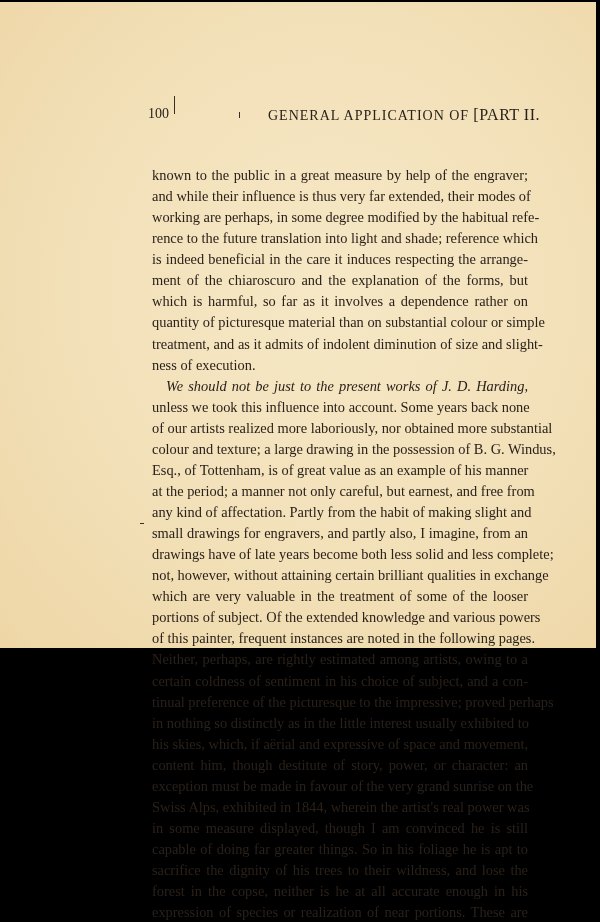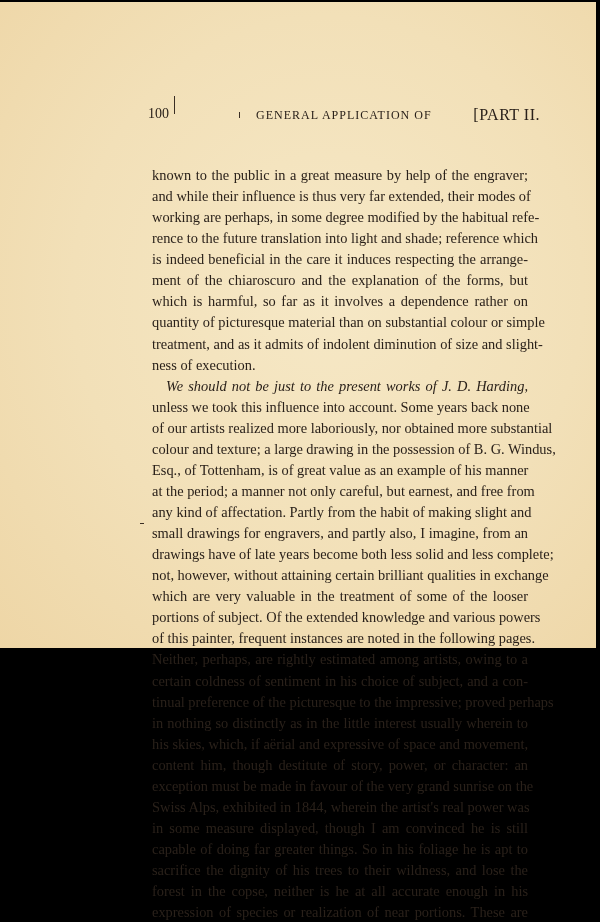--- a/index.html
+++ b/index.html
@@ -33,23 +33,23 @@
       font-size: 13px;
     }
     .page-number {
       position: absolute;
       left: 0;
       top: 0;
       font-size: 14px;
     }
     .head-title {
       position: absolute;
-      left: 108px;
+      left: 120px;
       top: 2px;
-      font-size: 12px;
+      font-size: 14px;
       letter-spacing: 1px;
     }
     .head-part {
       position: absolute;
       right: 0;
       top: 0;
       font-size: 16px;
       letter-spacing: 0.5px;
     }
     .body-text {
@@ -114,21 +114,21 @@
       <div class="line">any kind of affectation.  Partly from the habit of making slight and</div>
       <div class="line">small drawings for engravers, and partly also, I imagine, from an</div>
       <div class="line">drawings have of late years become both less solid and less complete;</div>
       <div class="line">not, however, without attaining certain brilliant qualities in exchange</div>
       <div class="line">which are very valuable in the treatment of some of the looser</div>
       <div class="line">portions of subject.  Of the extended knowledge and various powers</div>
       <div class="line">of this painter, frequent instances are noted in the following pages.</div>
       <div class="line">Neither, perhaps, are rightly estimated among artists, owing to a</div>
       <div class="line">certain coldness of sentiment in his choice of subject, and a con-</div>
       <div class="line">tinual preference of the picturesque to the impressive; proved perhaps</div>
-      <div class="line">in nothing so distinctly as in the little interest usually wherein to</div>
+      <div class="line">in nothing so distinctly as in the little interest usually exhibited to</div>
       <div class="line">his skies, which, if aërial and expressive of space and movement,</div>
       <div class="line">content him, though destitute of story, power, or character: an</div>
       <div class="line">exception must be made in favour of the very grand sunrise on the</div>
       <div class="line">Swiss Alps, exhibited in 1844, wherein the artist's real power was</div>
       <div class="line">in some measure displayed, though I am convinced he is still</div>
       <div class="line">capable of doing far greater things.  So in his foliage he is apt to</div>
       <div class="line">sacrifice the dignity of his trees to their wildness, and lose the</div>
       <div class="line">forest in the copse, neither is he at all accurate enough in his</div>
       <div class="line">expression of species or realization of near portions.  These are</div>
     </div>

